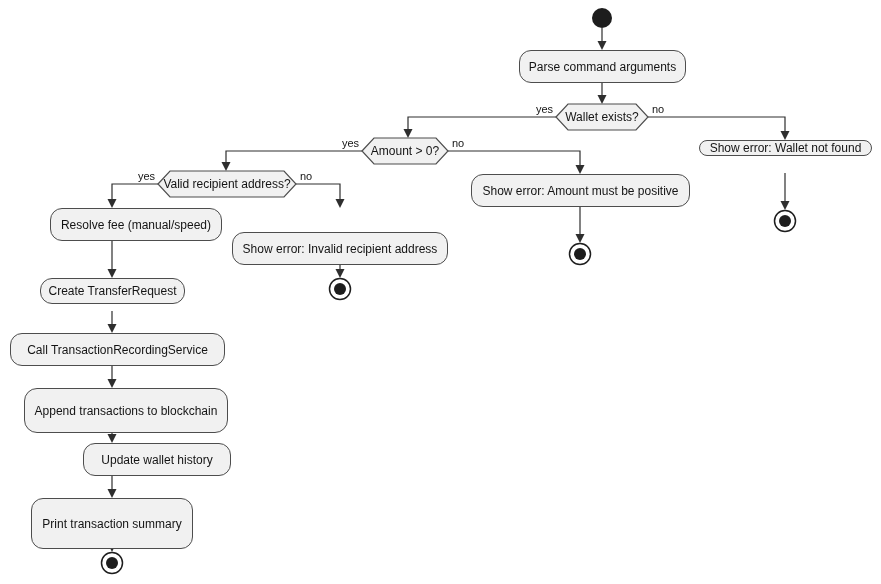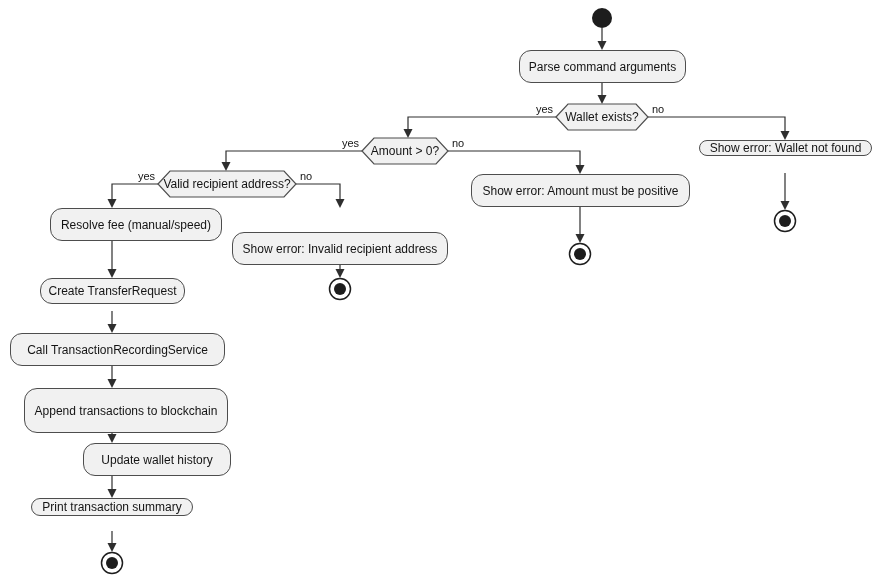--- a/index.html
+++ b/index.html
@@ -156,20 +156,20 @@
   <div class="node" style="left:26px;top:208px;width:172px;height:33px;margin-left:24px;">Resolve fee (manual/speed)</div>
 
   <div class="node" style="left:40px;top:278px;width:145px;height:26px;">Create TransferRequest</div>
 
   <div class="node" style="left:10px;top:333px;width:215px;height:33px;">Call TransactionRecordingService</div>
 
   <div class="node" style="left:24px;top:388px;width:204px;height:45px;border-radius:13px;">Append transactions to blockchain</div>
 
   <div class="node" style="left:45px;top:443px;width:148px;height:33px;margin-left:38px;">Update wallet history</div>
 
-  <div class="node" style="left:31px;top:498px;width:162px;height:18px;">Print transaction summary</div>
+  <div class="node" style="left:31px;top:498px;width:162px;height:51px;">Print transaction summary</div>
 
   <div class="node" style="left:232px;top:208px;width:216px;height:33px;margin-top:24px;">Show error: Invalid recipient address</div>
 
   <div class="node" style="left:471px;top:174px;width:219px;height:33px;">Show error: Amount must be positive</div>
 
   <div class="node" style="left:699px;top:140px;width:173px;height:16px;">Show error: Wallet not found</div>
 </div>
 
 </body></html>

